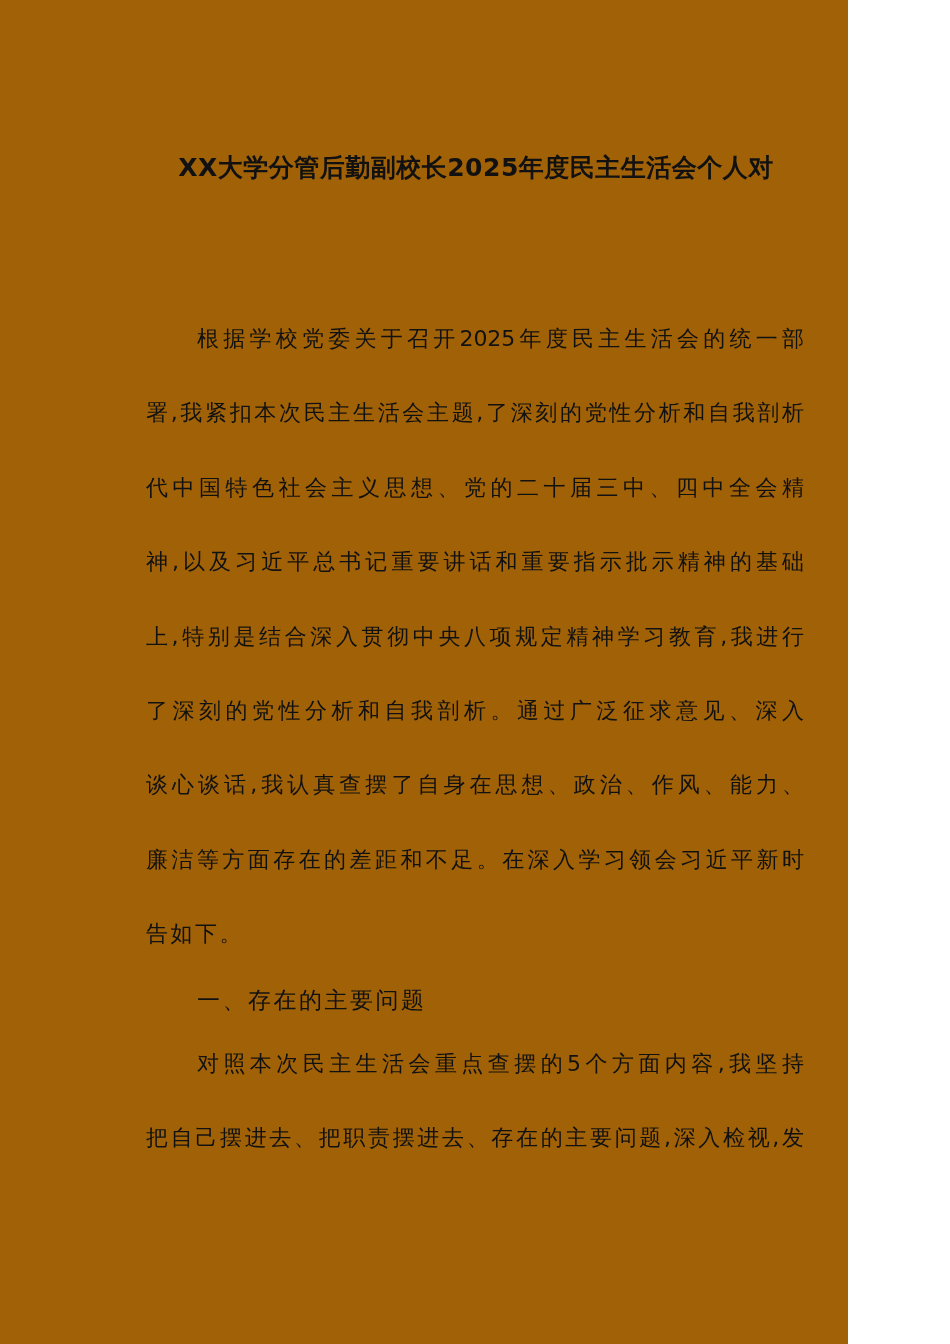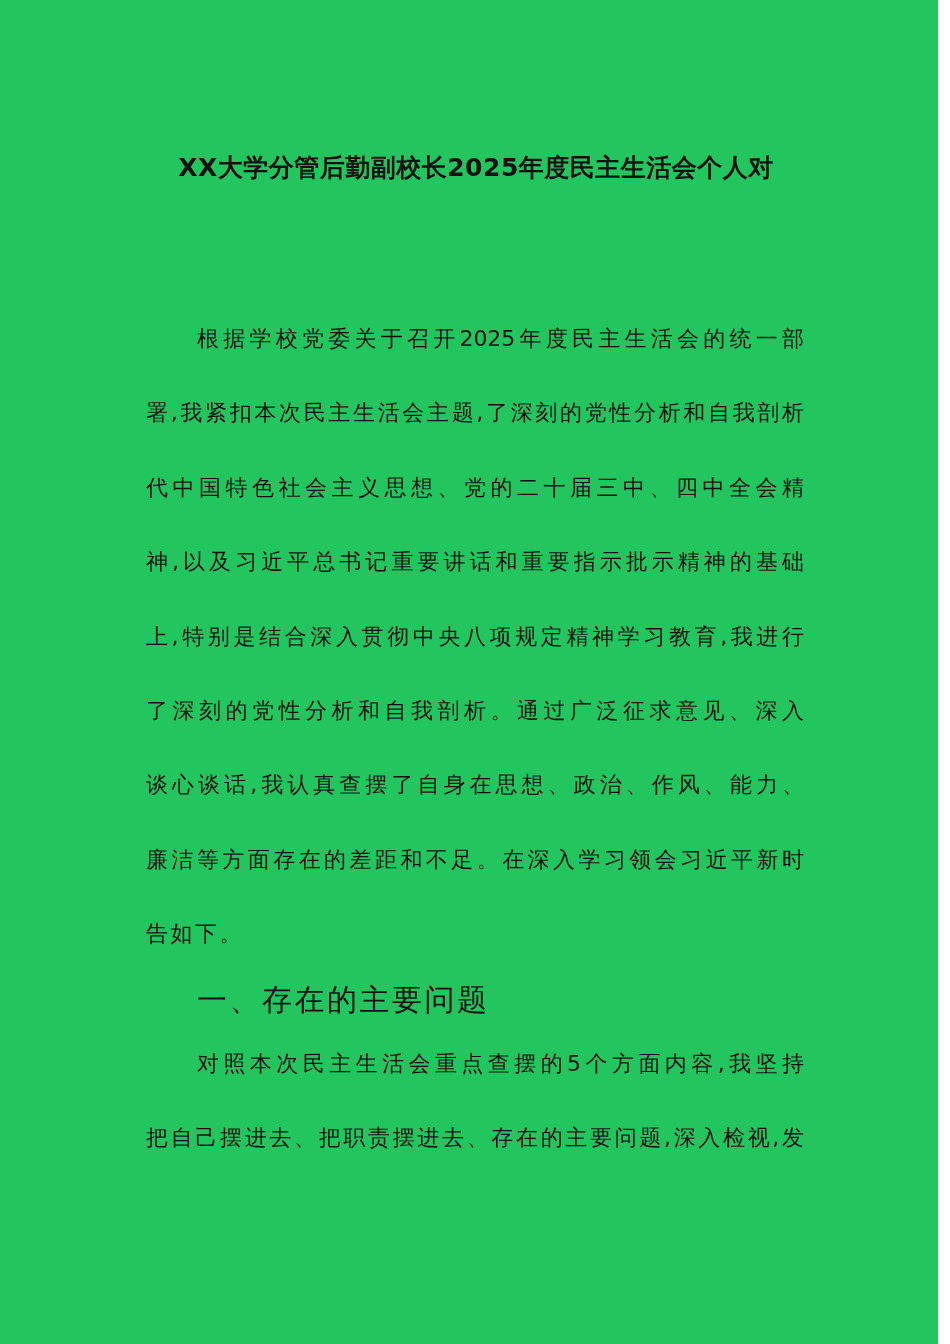--- a/index.html
+++ b/index.html
@@ -11,23 +11,23 @@
       width: 950px;
       height: 1344px;
       position: relative;
       overflow: hidden;
       font-family: "DejaVu Sans", "Liberation Sans", sans-serif;
       color: #111111;
     }
     .page {
       position: absolute;
       left: 0; top: 0;
-      width: 938px;
+      width: 848px;
       height: 1344px;
-      background: #22c55e;
+      background: #a16207;
     }
     .title-line {
       position: absolute;
       left: 146px;
       width: 660px;
       text-align: center;
       font-weight: bold;
       font-size: 25px;
       line-height: 34px;
       letter-spacing: 0.5px;
@@ -48,21 +48,21 @@
       width: auto;
       font-family: Liberation Serif, serif;
     }
     .body-line.indent {
       left: 197px;
       width: 607px;
     }
     .heading-line {
       position: absolute;
       left: 197px;
-      font-size: 30px;
+      font-size: 23px;
       line-height: 34px;
       white-space: nowrap;
       letter-spacing: 2.5px;
     }
   </style>
 </head>
 <body>
 
 <div class="page">
 

